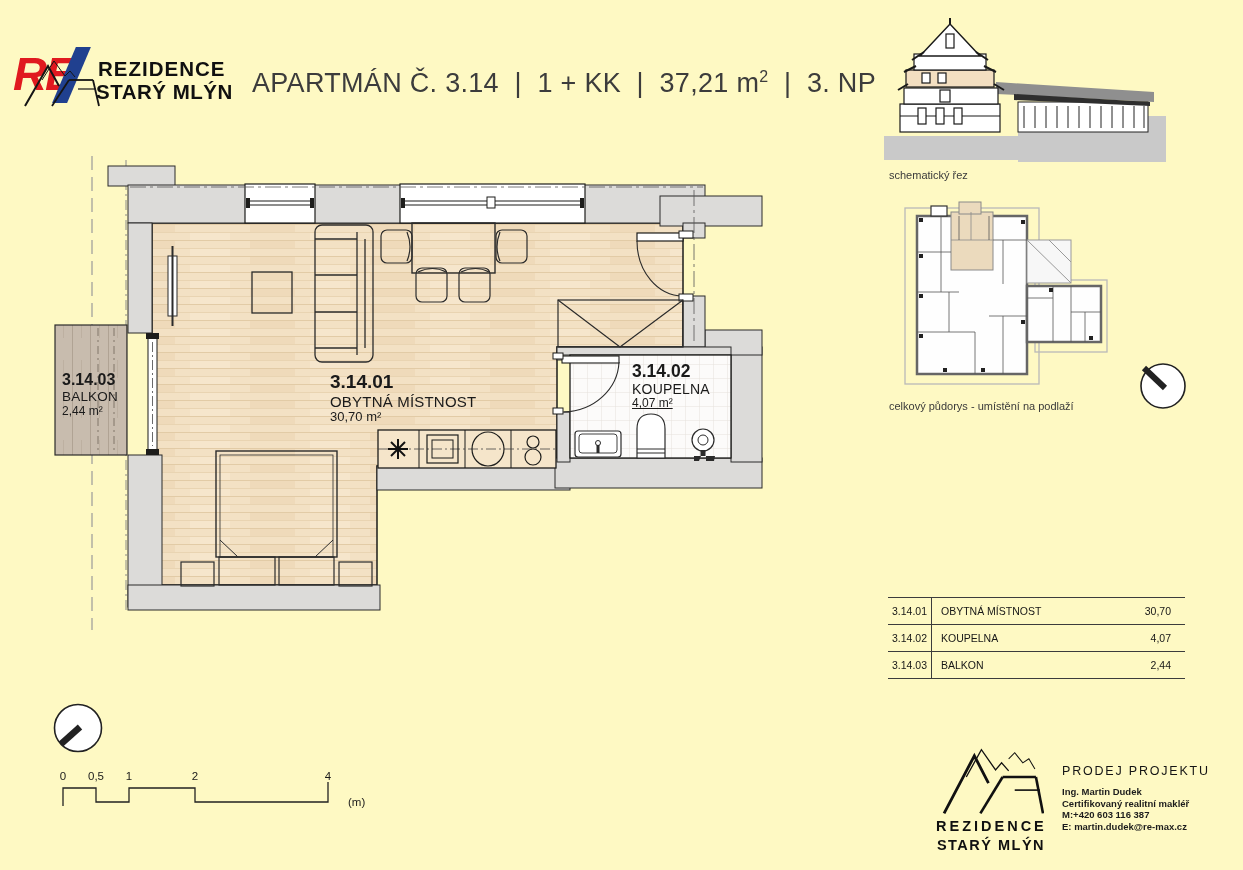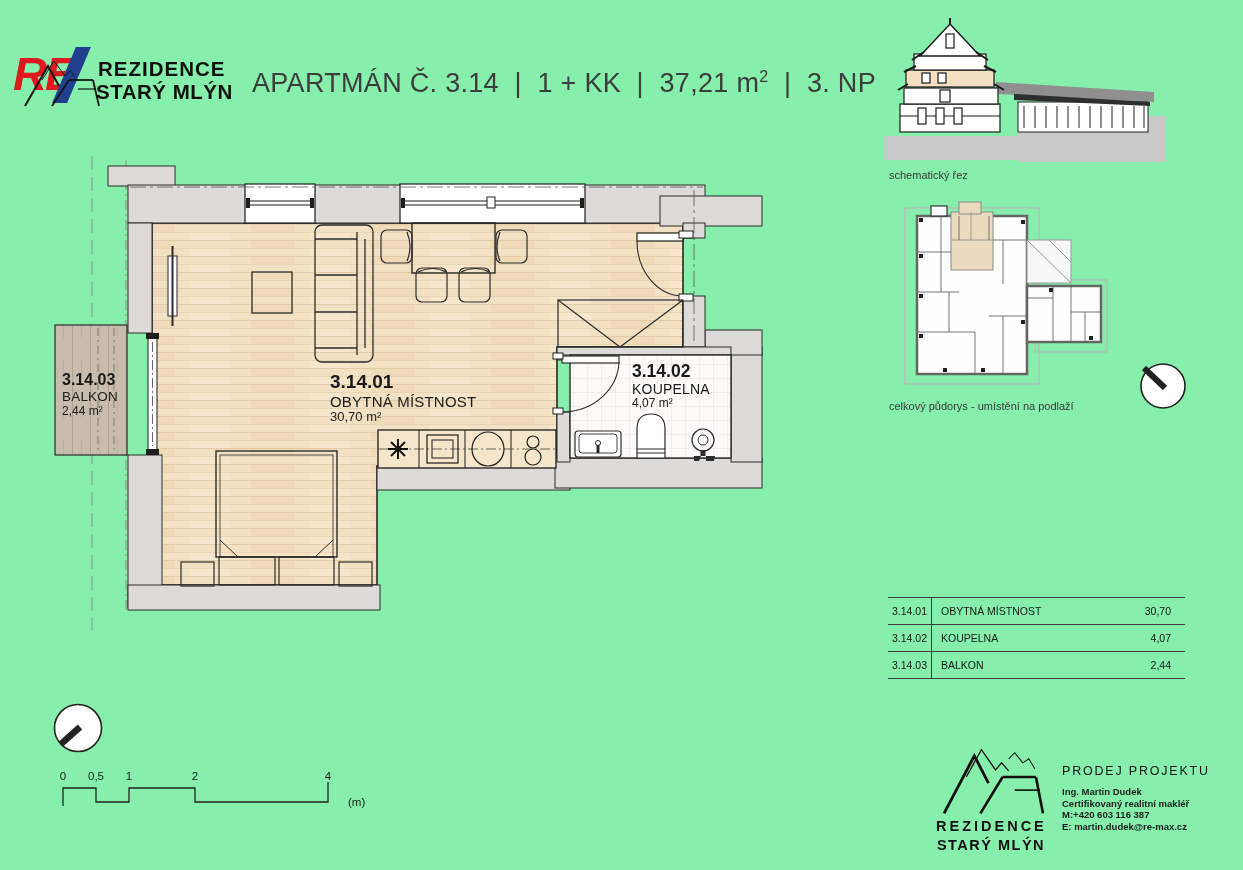--- a/index.html
+++ b/index.html
@@ -1,32 +1,32 @@
 <!DOCTYPE html>
 <html><head>
 <meta charset="utf-8">
 <style>
   html,body{margin:0;padding:0;background:#fff;}
-  #page{position:relative;width:1243px;height:870px;background:#86efac;overflow:hidden;
+  #page{position:relative;width:1243px;height:870px;background:#fef9c3;overflow:hidden;
         font-family:"Liberation Sans",sans-serif;color:#1a1a1a;}
   .abs{position:absolute;}
   
   .remax-txt{font-style:italic;font-weight:800;font-size:47px;letter-spacing:-2px;color:#E0191F;line-height:1;}
   .remax-slash{width:15px;height:56px;background:#20408F;transform:skewX(-23deg);}
   .brand1{font-weight:700;font-size:20.5px;letter-spacing:1px;color:#101010;line-height:1;}
   .brand2{font-weight:700;font-size:20.5px;letter-spacing:.5px;color:#101010;line-height:1;}
   .title{font-size:27px;color:#3c3c3c;white-space:pre;letter-spacing:.3px;}
   .title sup{font-size:16px;}
   
   .room-label{line-height:1.15;}
   .rl-code{font-weight:700;}
   .rl-name{font-weight:400;letter-spacing:.2px;}
   .rl-area{font-weight:400;}
   .lbl-living .rl-code{font-size:19px;} .lbl-living .rl-name{font-size:15px;} .lbl-living .rl-area{font-size:13px;}
-  .lbl-bath .rl-code{font-size:17.5px;} .lbl-bath .rl-name{font-size:14px;} .lbl-bath .rl-area{font-size:12px;}
+  .lbl-bath .rl-code{font-size:17.5px;} .lbl-bath .rl-name{font-size:14px;} .lbl-bath .rl-area{font-size:12px;text-decoration:underline;}
   .lbl-balc .rl-code{font-size:16px;} .lbl-balc .rl-name{font-size:13.5px;} .lbl-balc .rl-area{font-size:12px;}
   
   .caption{font-size:11px;color:#3a3a3a;}
   
   .area-table{width:297px;font-size:10.5px;color:#161616;}
   .at-row{display:grid;grid-template-columns:44px 1fr 62px;height:26px;align-items:center;border-bottom:1px solid #3c3c3c;}
   .at-row:first-child{border-top:1px solid #3c3c3c;}
   .at-code{text-align:center;border-right:1px solid #3c3c3c;height:100%;display:flex;align-items:center;justify-content:center;}
   .at-name{padding-left:9px;}
   .at-val{text-align:right;padding-right:14px;}

